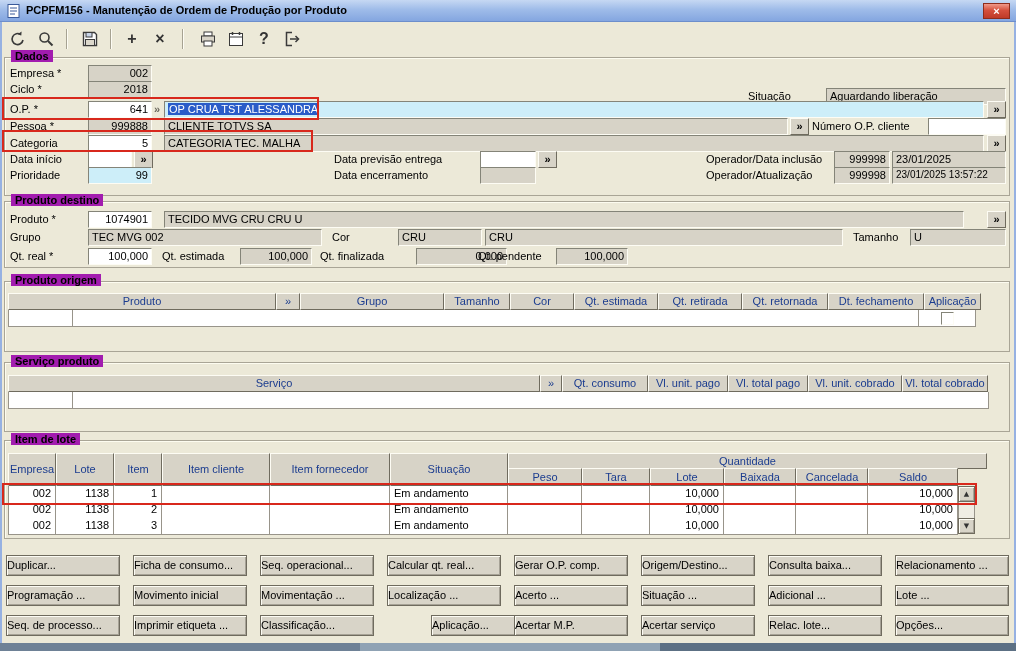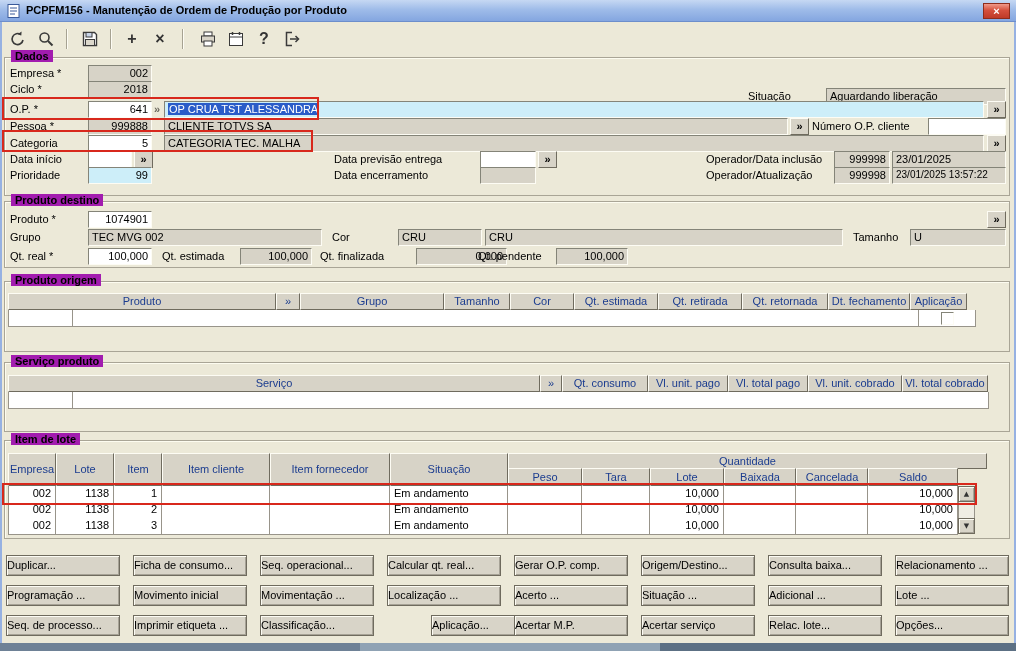--- a/index.html
+++ b/index.html
@@ -171,20 +171,21 @@
   <div class="fld ro" style="left:480px;top:167px;width:56px;"></div>
   <span class="lbl" style="left:706px;top:169px;">Operador/Atualização</span>
   <div class="fld ro num" style="left:834px;top:167px;width:56px;">999998</div>
   <div class="fld ro" style="left:892px;top:167px;width:114px;font-size:10px;">23/01/2025 13:57:22</div>
 
   <div class="grp" style="left:4px;top:201px;width:1006px;height:67px;">
     <span class="leg">Produto destino</span>
   </div>
   <span class="lbl" style="left:10px;top:213px;">Produto *</span>
   <div class="fld num" style="left:88px;top:211px;width:64px;">1074901</div>
+  <div class="fld ro" style="left:164px;top:211px;width:800px;">TECIDO MVG CRU CRU U</div>
   <div class="zbtn" style="left:987px;top:211px;">»</div>
   <span class="lbl" style="left:10px;top:231px;">Grupo</span>
   <div class="fld ro" style="left:88px;top:229px;width:234px;">TEC MVG 002</div>
   <span class="lbl" style="left:332px;top:231px;">Cor</span>
   <div class="fld ro" style="left:398px;top:229px;width:84px;">CRU</div>
   <div class="fld ro" style="left:485px;top:229px;width:358px;">CRU</div>
   <span class="lbl" style="left:853px;top:231px;">Tamanho</span>
   <div class="fld ro" style="left:910px;top:229px;width:96px;">U</div>
   <span class="lbl" style="left:10px;top:250px;">Qt. real *</span>
   <div class="fld num" style="left:88px;top:248px;width:64px;">100,000</div>
@@ -200,21 +201,21 @@
   </div>
   <div class="hrow" style="left:8px;top:293px;">
     <div class="th" style="width:268px;">Produto</div>
     <div class="th" style="width:24px;">»</div>
     <div class="th" style="width:144px;">Grupo</div>
     <div class="th" style="width:66px;">Tamanho</div>
     <div class="th" style="width:64px;">Cor</div>
     <div class="th" style="width:84px;">Qt. estimada</div>
     <div class="th" style="width:84px;">Qt. retirada</div>
     <div class="th" style="width:86px;">Qt. retornada</div>
-    <div class="th" style="width:82px;">Dt. fechamento</div>
+    <div class="th" style="width:96px;">Dt. fechamento</div>
     <div class="th" style="width:57px;">Aplicação</div>
   </div>
   <div class="drow" style="left:8px;top:310px;">
     <div class="td" style="width:64px;"></div>
     <div class="td" style="width:846px;"></div>
     <div class="td" style="width:57px;">
         <div class="cb"></div>
       </div>
   </div>
 

